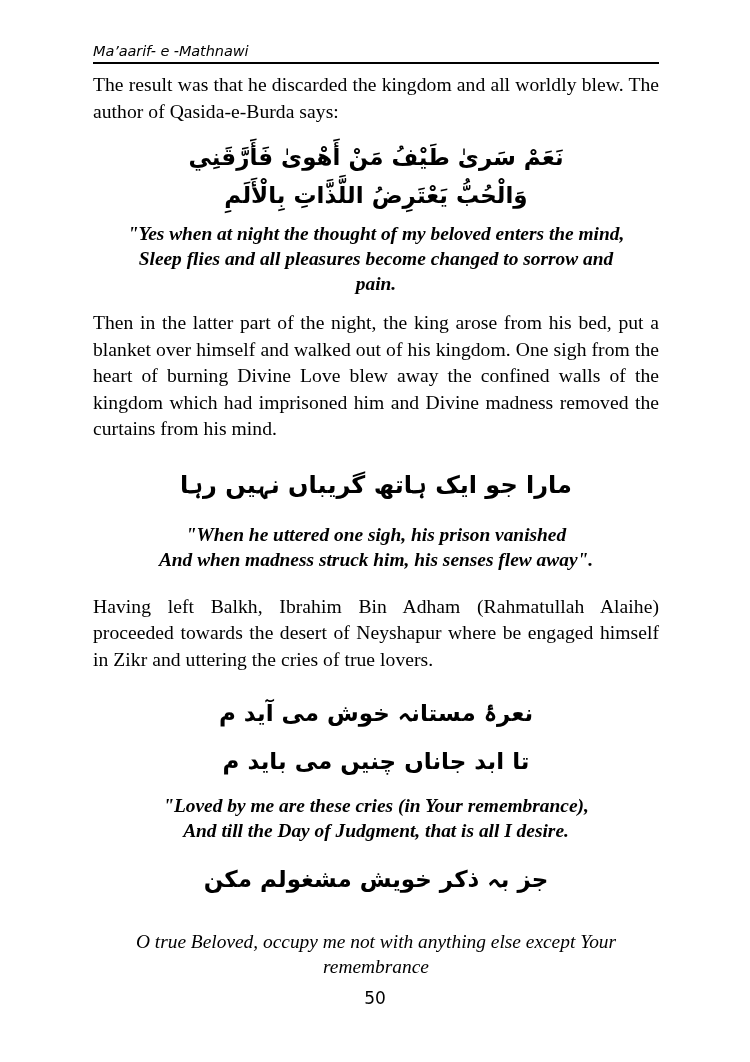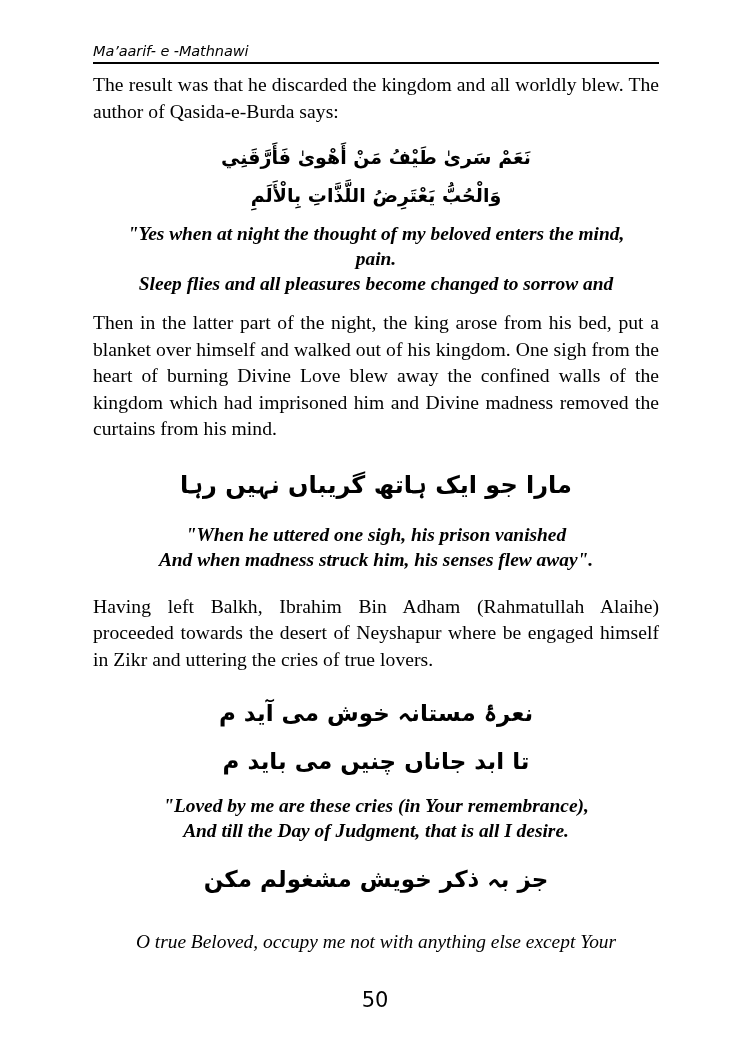--- a/index.html
+++ b/index.html
@@ -71,21 +71,21 @@
   .verse-line {
     font-family: "DejaVu Sans", sans-serif;
     direction: rtl;
     text-align: center;
     white-space: nowrap;
     font-weight: 700;
   }
 
   .arabic-verse { margin-top: 13px; }
   .arabic-verse .verse-line {
-    font-size: 19px;
+    font-size: 23px;
     line-height: 38px;
     letter-spacing: 0px;
   }
 
   .urdu-verse-1 { margin-top: 15px; }
   .urdu-verse-1 .verse-line {
     font-size: 24px;
     line-height: 54px;
   }
 
@@ -123,21 +123,21 @@
   .translation .tline { display: block; }
 
   
   .folio {
     position: absolute;
     left: 0;
     top: 988px;
     width: 750px;
     text-align: center;
     font-family: "DejaVu Sans", "Liberation Sans", sans-serif;
-    font-size: 21px;
+    font-size: 17px;
     color: #000;
   }
 </style>
 </head>
 <body>
 
 <div class="page">
 
   <div class="content">
 
@@ -146,22 +146,22 @@
 
     <p class="prose p1">The result was that  he discarded the kingdom and all worldly blew. The author of Qasida-e-Burda says:</p>
 
     <div class="verse-block arabic-verse">
       <div class="verse-line">نَعَمْ سَرىٰ طَيْفُ مَنْ أَهْوىٰ فَأَرَّقَنِي</div>
       <div class="verse-line">وَالْحُبُّ يَعْتَرِضُ اللَّذَّاتِ بِالْأَلَمِ</div>
     </div>
 
     <div class="translation t1">
       <span class="tline">"Yes when at night the thought of my beloved enters the mind,</span>
+      <span class="tline">Sleep flies and all pleasures become changed to sorrow and</span>
       <span class="tline">pain.</span>
-      <span class="tline">Sleep flies and all pleasures become changed to sorrow and</span>
     </div>
 
     <p class="prose p2">Then in the latter part of the night, the king arose from his bed, put a blanket over himself and walked out of his kingdom. One sigh from the heart of burning Divine Love blew away the confined walls of the kingdom which had imprisoned him and Divine madness removed the curtains from his mind.</p>
 
     <div class="verse-block urdu-verse-1">
       <div class="verse-line">مارا جو ایک ہاتھ گریباں نہیں رہا</div>
     </div>
 
     <div class="translation t2">
       <span class="tline">"When he uttered one sigh, his prison vanished</span>
@@ -179,19 +179,20 @@
       <span class="tline">"Loved by me are these cries (in Your remembrance),</span>
       <span class="tline">And till the Day of Judgment, that is all I desire.</span>
     </div>
 
     <div class="verse-block persian-verse-2">
       <div class="verse-line">جز بہ ذکر خویش مشغولم مکن</div>
     </div>
 
     <div class="translation light">
       <span class="tline">O true Beloved, occupy me not with anything else except Your</span>
+      <span class="tline">remembrance</span>
     </div>
 
   </div>
 
   <div class="folio">50</div>
 
 </div>
 
 </body></html>

